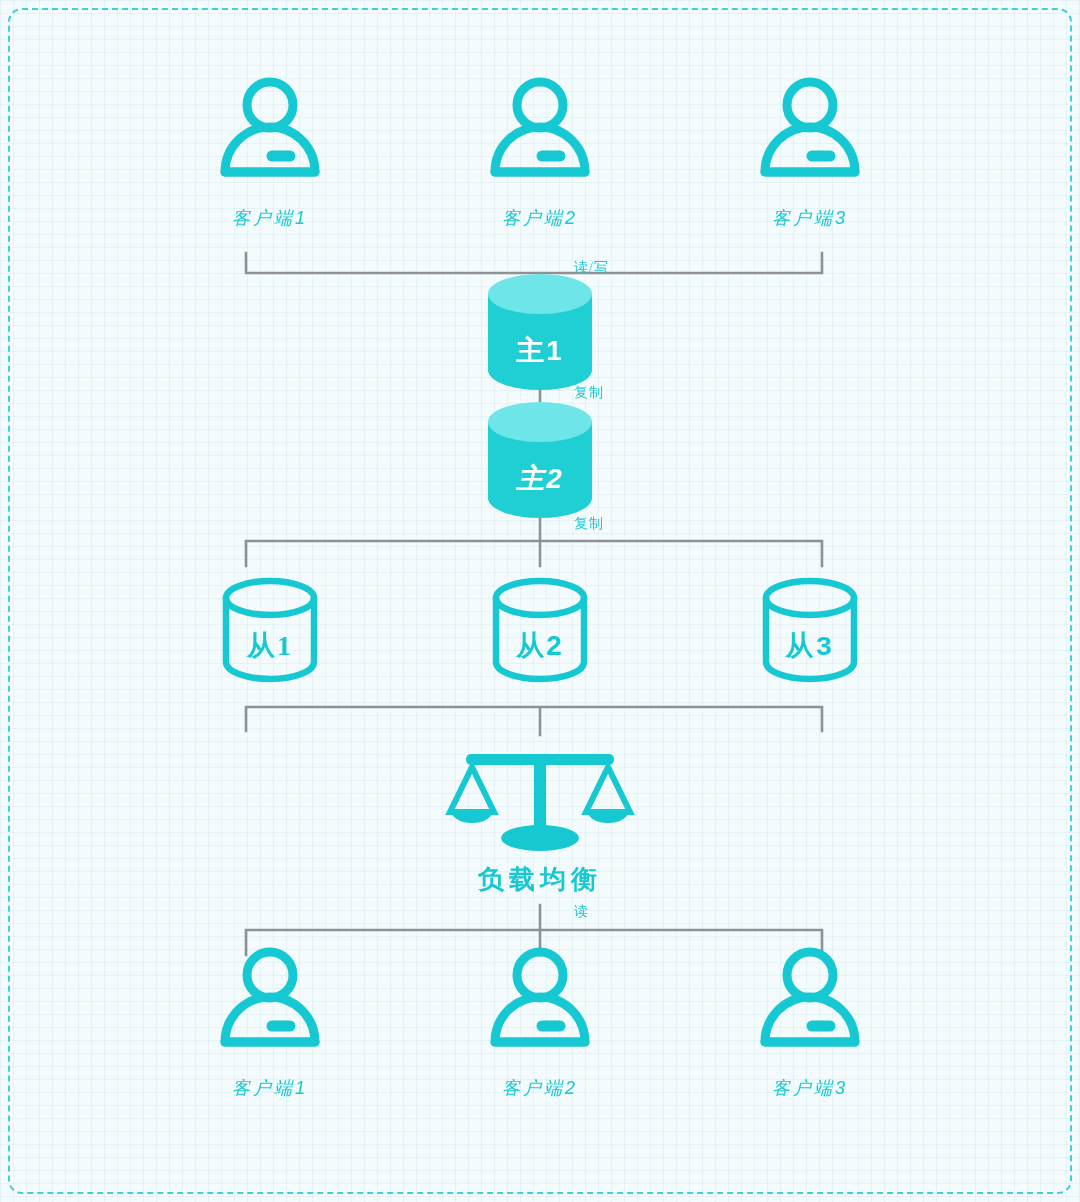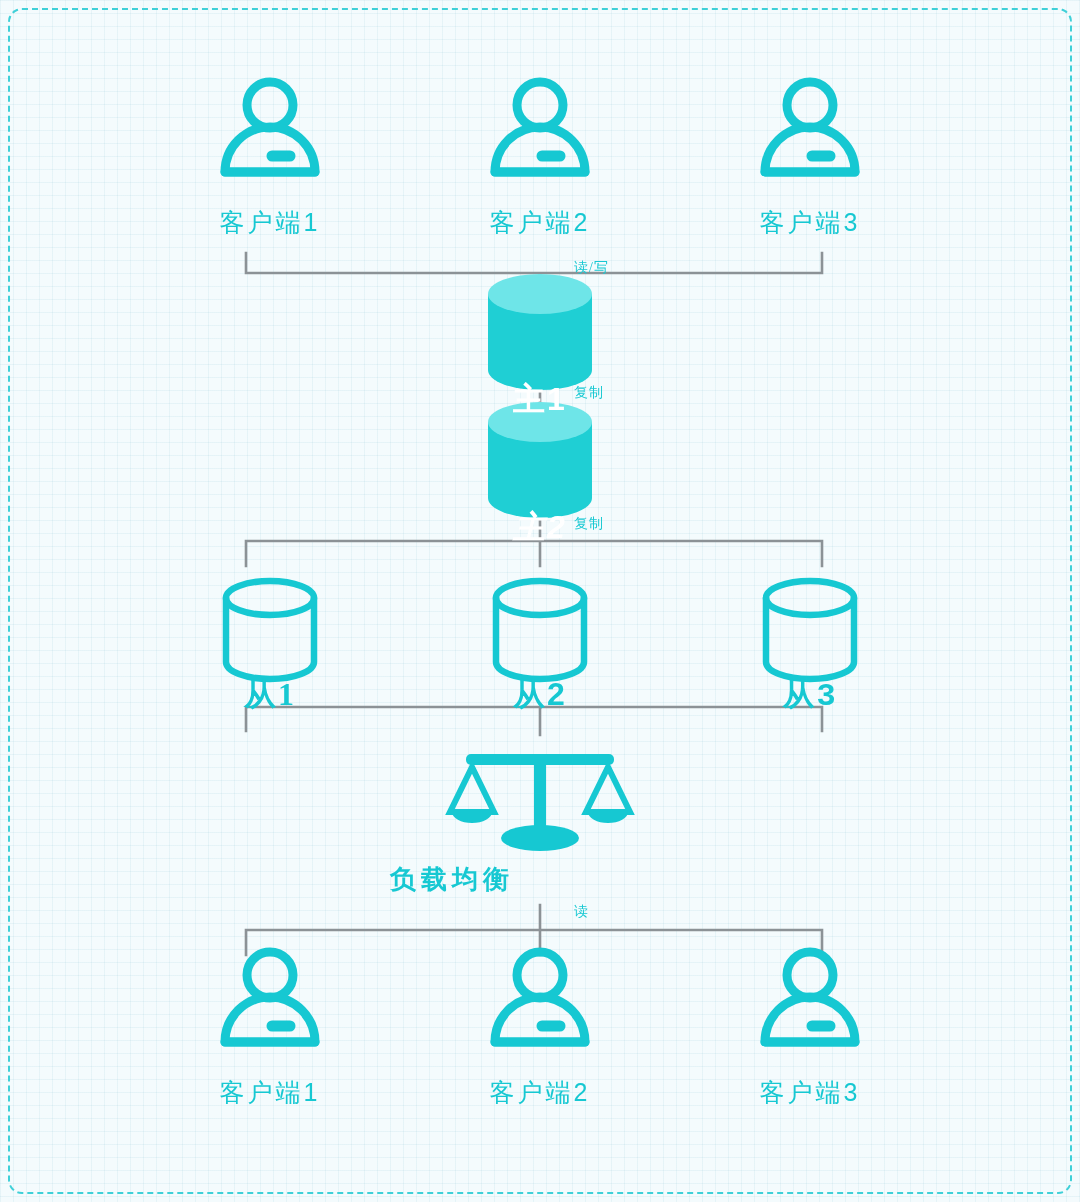--- a/index.html
+++ b/index.html
@@ -37,53 +37,53 @@
     left: 0;
     top: 0;
     width: 1080px;
     height: 1202px;
   }
   .node {
     position: absolute;
     text-align: center;
   }
   .node-label {
-    font-size: 25px;
+    font-size: 18px;
     color: #16c8d2;
     letter-spacing: 3px;
     white-space: nowrap;
     font-weight: 500;
+    font-style: italic;
   }
   .edge-label {
     position: absolute;
     font-size: 14px;
     color: #16c8d2;
     letter-spacing: 1px;
     white-space: nowrap;
     font-weight: 500;
     font-family: Liberation Serif, serif;
   }
   .db-label {
     position: absolute;
     left: 0;
     width: 100%;
     text-align: center;
-    font-size: 32px;
+    font-size: 28px;
     letter-spacing: 2px;
     font-weight: 600;
     pointer-events: none;
-    margin-top: 46px;
   }
   .db-label.on-fill { color: #ffffff; }
   .db-label.on-outline { color: #16c8d2; }
   .lb-label {
     position: absolute;
     width: 100%;
     left: 0;
-    text-align: left;
+    text-align: center;
     font-size: 26px;
     color: #16c8d2;
     letter-spacing: 5px;
     font-weight: 600;
     white-space: nowrap;
   }
 </style>
 </head>
 <body>
 

